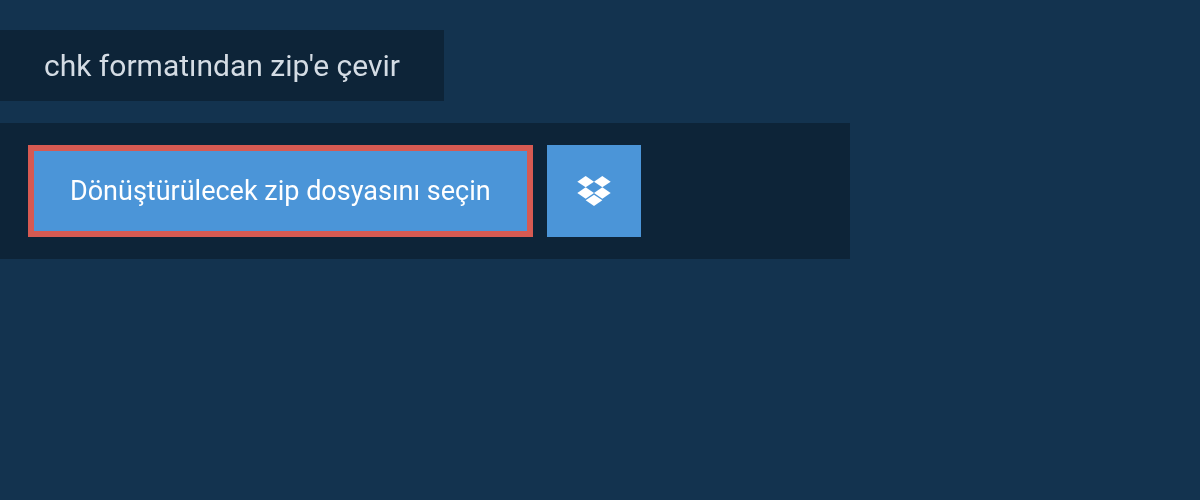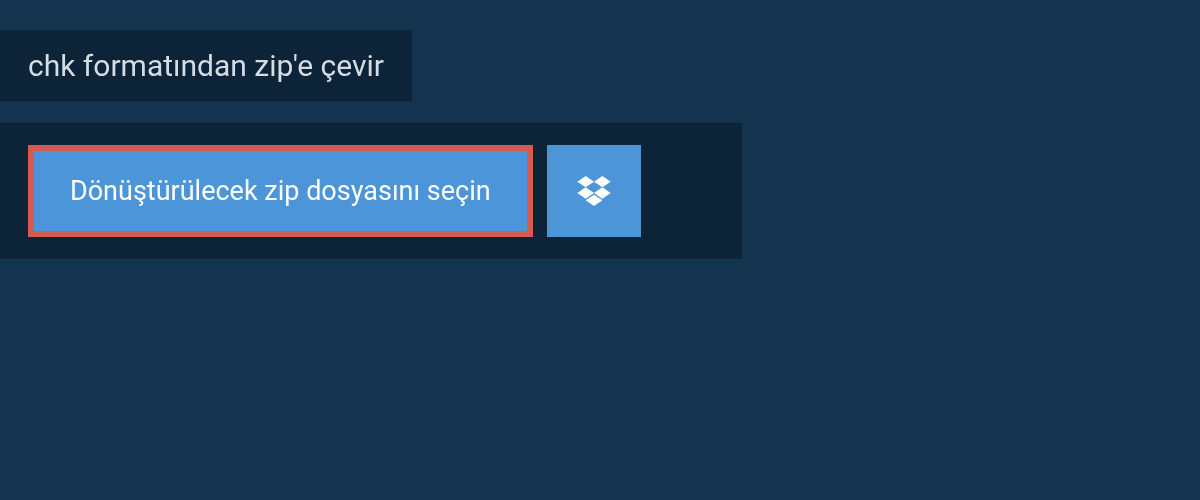--- a/index.html
+++ b/index.html
@@ -10,33 +10,33 @@
     body {
       width: 1200px;
       height: 500px;
       background: #13334f;
       font-family: -apple-system, BlinkMacSystemFont, "Segoe UI", Roboto, Helvetica, Arial, sans-serif;
       overflow: hidden;
     }
     .header-tab {
       background: #0d2438;
       display: inline-block;
-      padding: 18px 28px;
+      padding: 18px 44px;
       margin-top: 30px;
     }
     .header-title {
       color: #d4dce4;
       font-size: 30px;
       font-weight: 400;
     }
     .upload-panel {
       margin-top: 22px;
       background: #0d2438;
       padding: 22px 28px;
-      width: 742px;
+      width: 850px;
     }
     .upload-row {
       display: flex;
       gap: 14px;
       align-items: stretch;
     }
     .choose-file-button {
       background: #4b95d8;
       border: 6px solid #d65a52;
       color: #ffffff;

